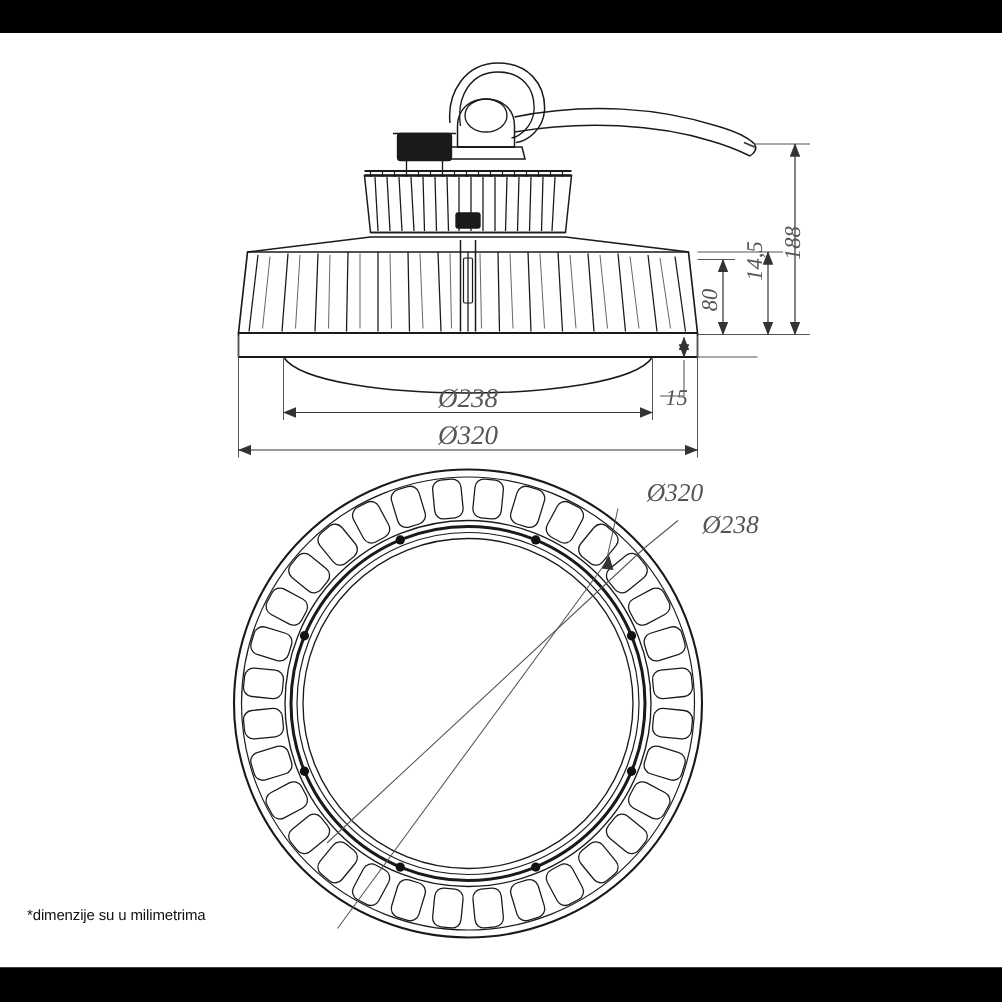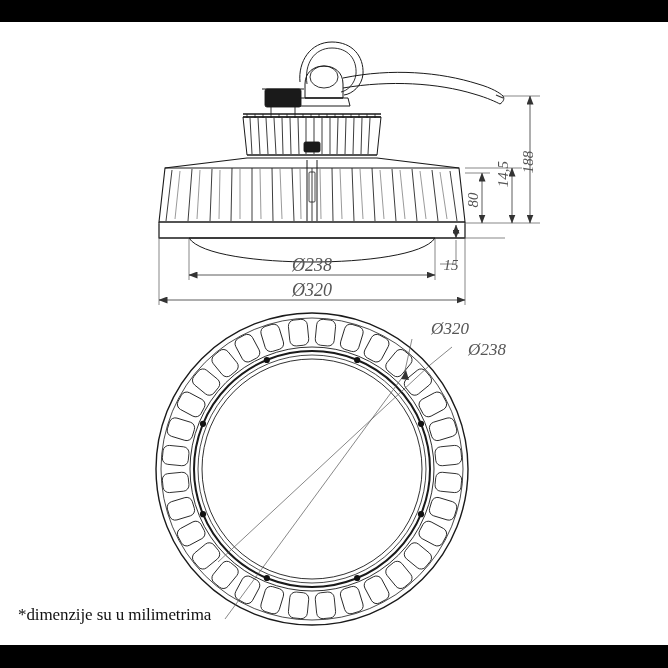--- a/index.html
+++ b/index.html
@@ -38,25 +38,25 @@
     left: 0; top: 0;
     width: 668px;
     height: 623px;
     display: block;
   }
 
   #footnote {
     position: absolute;
     left: 18px;
     top: 583px;
-    font-size: 17px;
+    font-size: 10px;
     color: #111111;
     letter-spacing: -0.1px;
     white-space: nowrap;
-    font-family: Liberation Serif, serif;
+    font-family: Liberation Sans, sans-serif;
   }
 </style>
 </head>
 <body>
 
 <div id="stage">
 
   <div class="band" id="band-top"></div>
 
   <div id="sheet">

